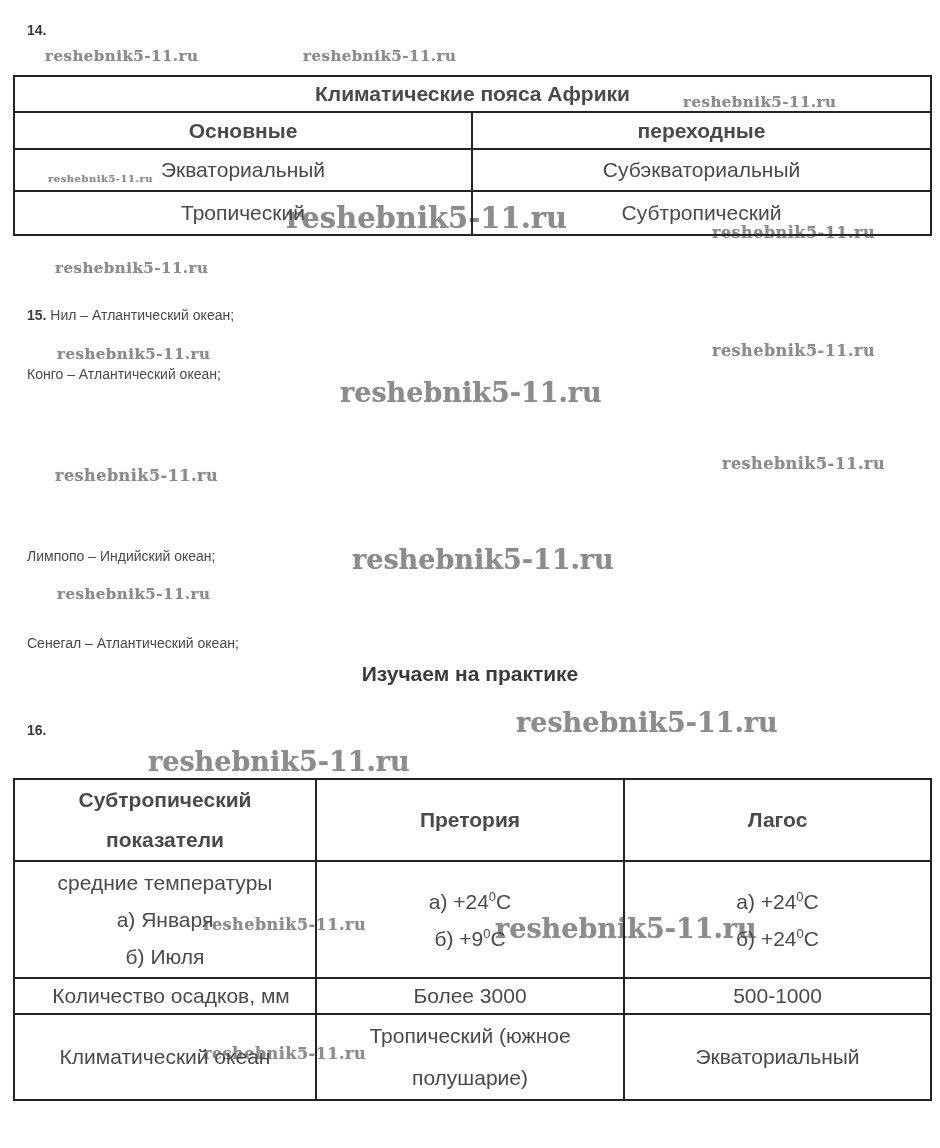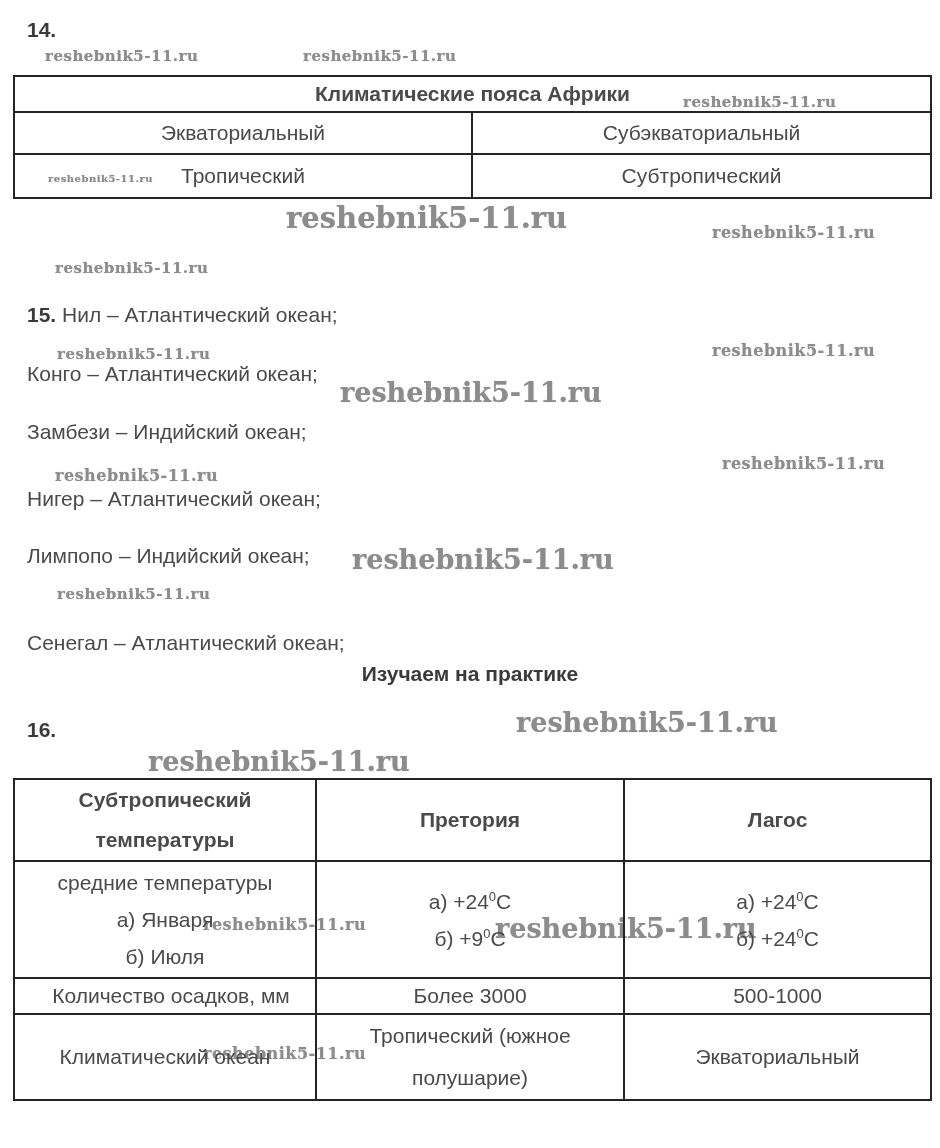--- a/index.html
+++ b/index.html
@@ -6,21 +6,21 @@
   .page{
     position:relative;
     width:940px;height:1148px;
     background:#ffffff;
     font-family:"Liberation Sans", sans-serif;
     color:#4a4a4a;
     overflow:hidden;
   }
   .qnum{font-weight:bold;color:#3a3a3a;}
   .abs{position:absolute;white-space:nowrap;}
-  .body-line{font-size:21px;line-height:24px;color:#4a4a4a;}
+  .body-line{font-size:14px;line-height:24px;color:#4a4a4a;}
   .heading-center{
     position:absolute;left:0;right:0;text-align:center;
     font-size:21px;font-weight:bold;color:#3a3a3a;
   }
   
   .wm{
     position:absolute;white-space:nowrap;
     font-family:"DejaVu Serif", serif;
     font-weight:bold;
     color:#8c8c8c;
@@ -91,20 +91,28 @@
         <col style="width:458px">
         <col style="width:459px">
       </colgroup>
     <tbody>
         <tr>
       <td colspan="2" class="b" style="height:34px;">
         <span>Климатические пояса Африки</span>
       </td>
     </tr>
     <tr>
+      <td class="b" style="height:35px;">
+        <span>Основные</span>
+      </td>
+      <td class="b">
+        <span>переходные</span>
+      </td>
+    </tr>
+    <tr>
       <td style="height:40px;">
         <span>Экваториальный</span>
       </td>
       <td>
         <span>Субэкваториальный</span>
       </td>
     </tr>
     <tr>
       <td style="height:42px;">
         <span>Тропический</span>
@@ -115,26 +123,20 @@
     </tr>
   </tbody>
     </table>
 
   <div class="abs body-line" style="left:27px;top:303px;">
     <span class="qnum">15.</span>
     <span>Нил – Атлантический океан;</span>
   </div>
   <div class="abs body-line" style="left:27px;top:362px;">
     <span>Конго – Атлантический океан;</span>
-  </div>
-  <div class="abs body-line" style="left:27px;top:420px;">
-    <span>Замбези – Индийский океан;</span>
-  </div>
-  <div class="abs body-line" style="left:27px;top:487px;">
-    <span>Нигер – Атлантический океан;</span>
   </div>
   <div class="abs body-line" style="left:27px;top:544px;">
     <span>Лимпопо – Индийский океан;</span>
   </div>
   <div class="abs body-line" style="left:27px;top:631px;">
     <span>Сенегал – Атлантический океан;</span>
   </div>
 
   <div class="heading-center" style="top:662px;">Изучаем на практике</div>
 
@@ -145,21 +147,21 @@
   <table class="doc" style="left:13px;top:778px;width:917px;">
     <colgroup>
         <col style="width:302px">
         <col style="width:308px">
         <col style="width:307px">
       </colgroup>
     <tbody>
         <tr>
       <td class="b lh40" style="height:74px;">
         <div>Субтропический</div>
-        <div>температуры</div>
+        <div>показатели</div>
       </td>
       <td class="b">
         <span>Претория</span>
       </td>
       <td class="b">
         <span>Лагос</span>
       </td>
     </tr>
     <tr>
       <td class="vtop lh37 pt5" style="height:115px;">

